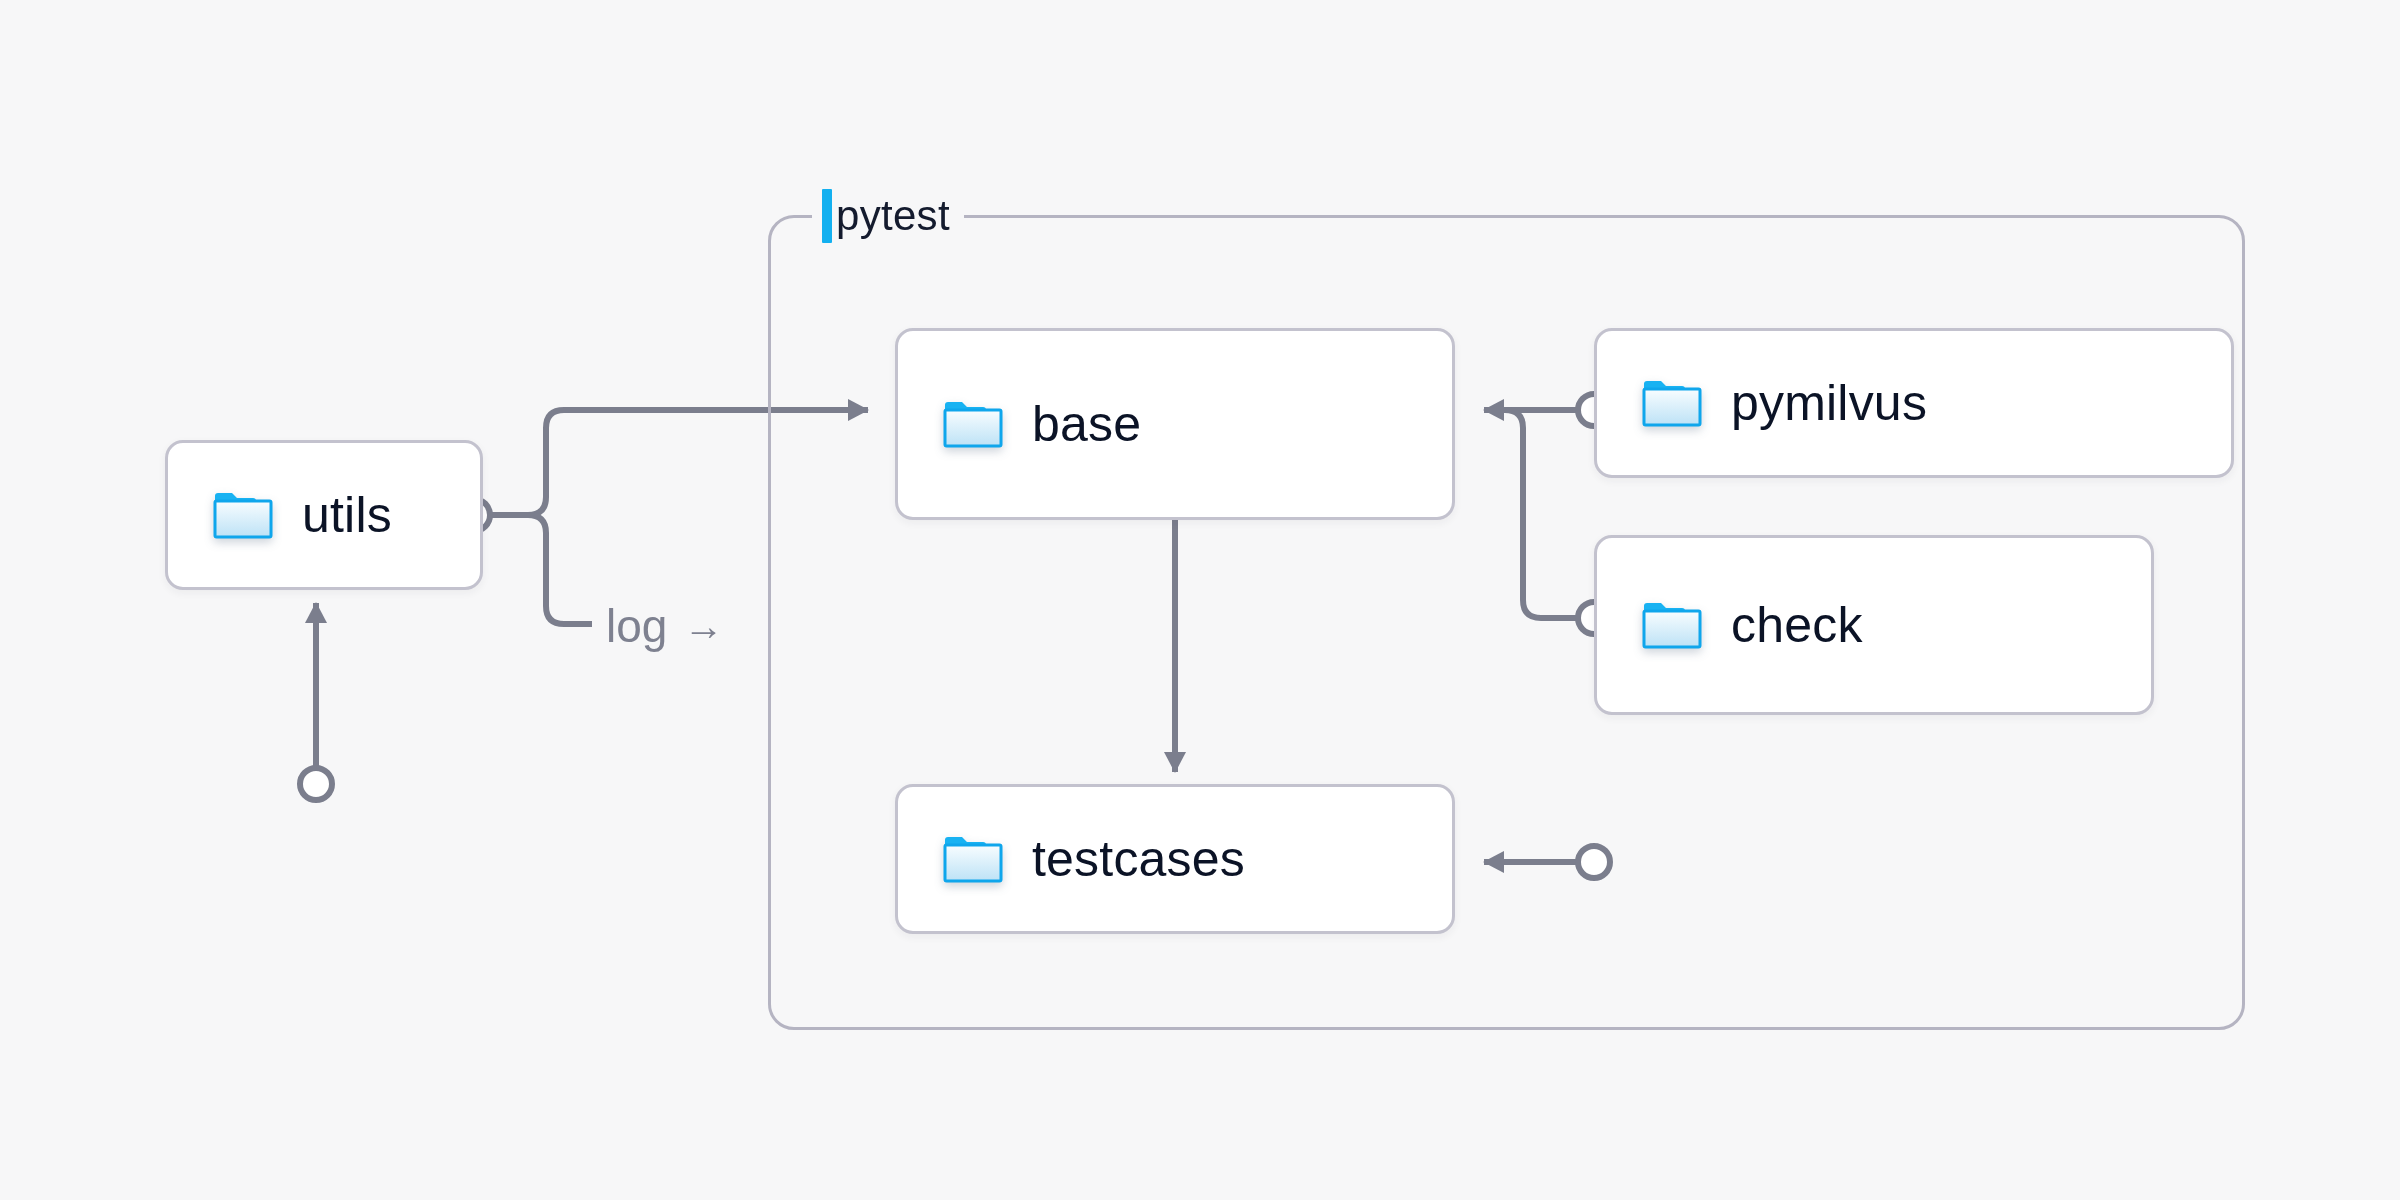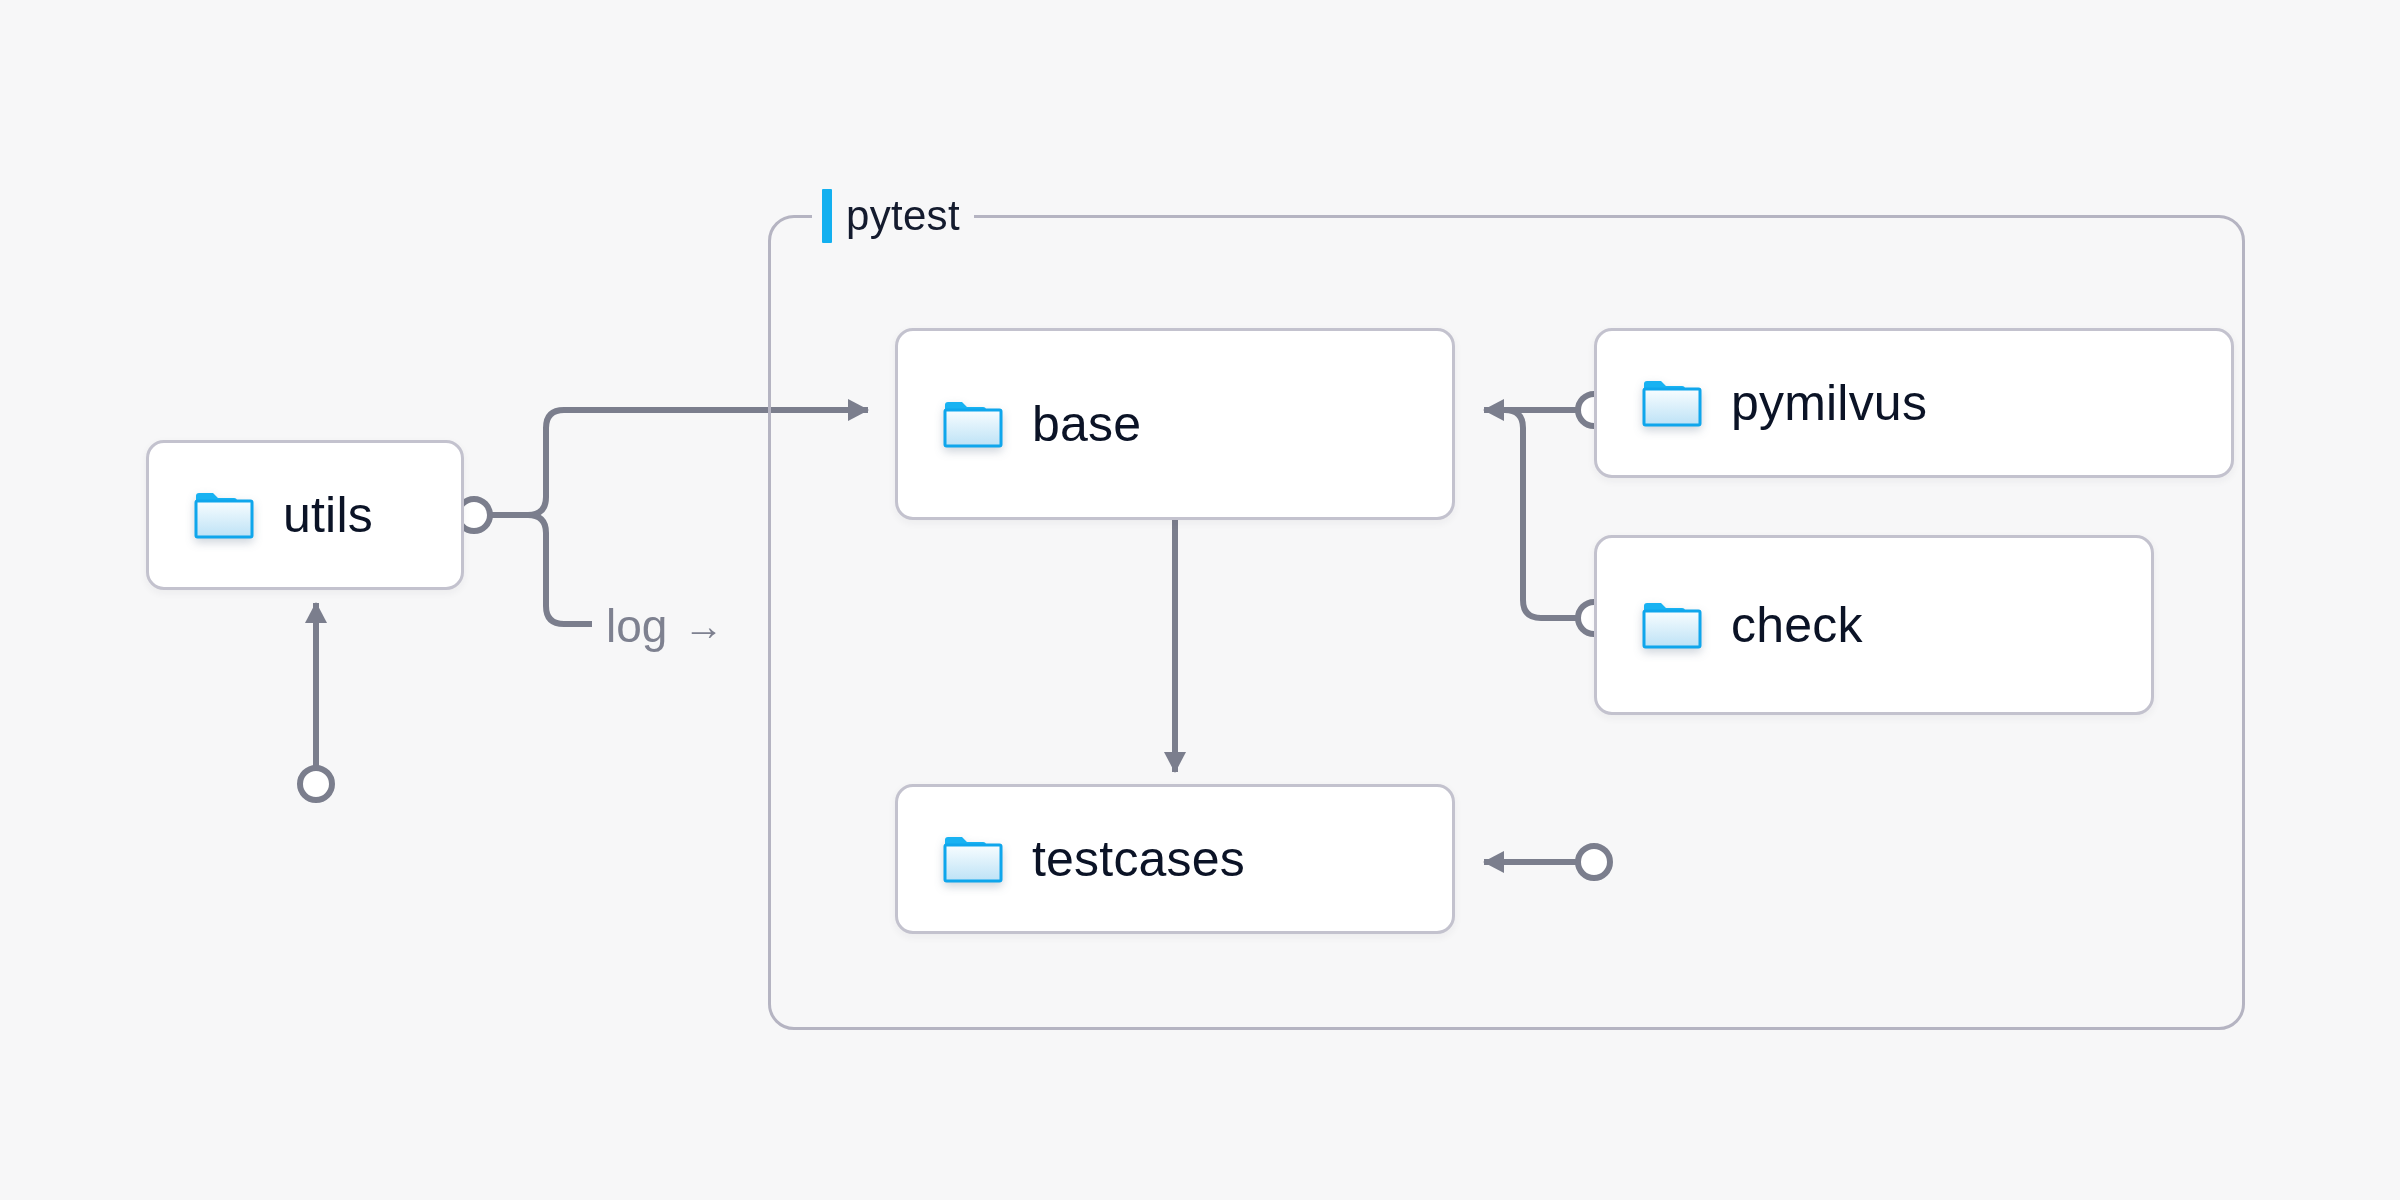--- a/index.html
+++ b/index.html
@@ -20,21 +20,21 @@
     position: absolute;
     border: 3px solid #b5b4c2;
     border-radius: 26px;
     box-sizing: border-box;
     background: transparent;
   }
   .group-label-wrap {
     position: absolute;
     display: flex;
     align-items: center;
-    gap: 14px;
+    gap: 4px;
     background: #f7f7f8;
     padding: 0 14px 0 10px;
     height: 60px;
   }
   .group-accent {
     width: 10px;
     height: 54px;
     background: #13b0f0;
     border-radius: 1px;
     flex: none;
@@ -157,21 +157,21 @@
       <circle cx="1594" cy="862" r="16" fill="#ffffff" stroke="#7b7e8d" stroke-width="6"></circle>
     </g>
   </svg>
 
   <div class="group-box" style="left:768px; top:215px; width:1477px; height:815px;"></div>
   <div class="group-label-wrap" style="left:812px; top:186px;">
     <span class="group-accent"></span>
     <span class="group-label-text">pytest</span>
   </div>
 
-  <div class="node" style="left:146px; top:440px; width:318px; height:150px;">
+  <div class="node" style="left:165px; top:440px; width:318px; height:150px;">
     <div class="node-inner">
       <span>
         <svg class="folder-icon" viewBox="0 0 62 50" xmlns="http://www.w3.org/2000/svg">
           <path d="M3,11 L3,6 Q3,3 6,3 L20,3 L25,8 L41,8 Q44,8 44,11 Z" fill="#18b2f2"></path>
           <rect x="3" y="11" width="56" height="36" rx="1.5" fill="url(#folderGrad)" stroke="#0fa6ec" stroke-width="3"></rect>
         </svg>
       </span>
       <span class="node-label">utils</span>
     </div>
   </div>

